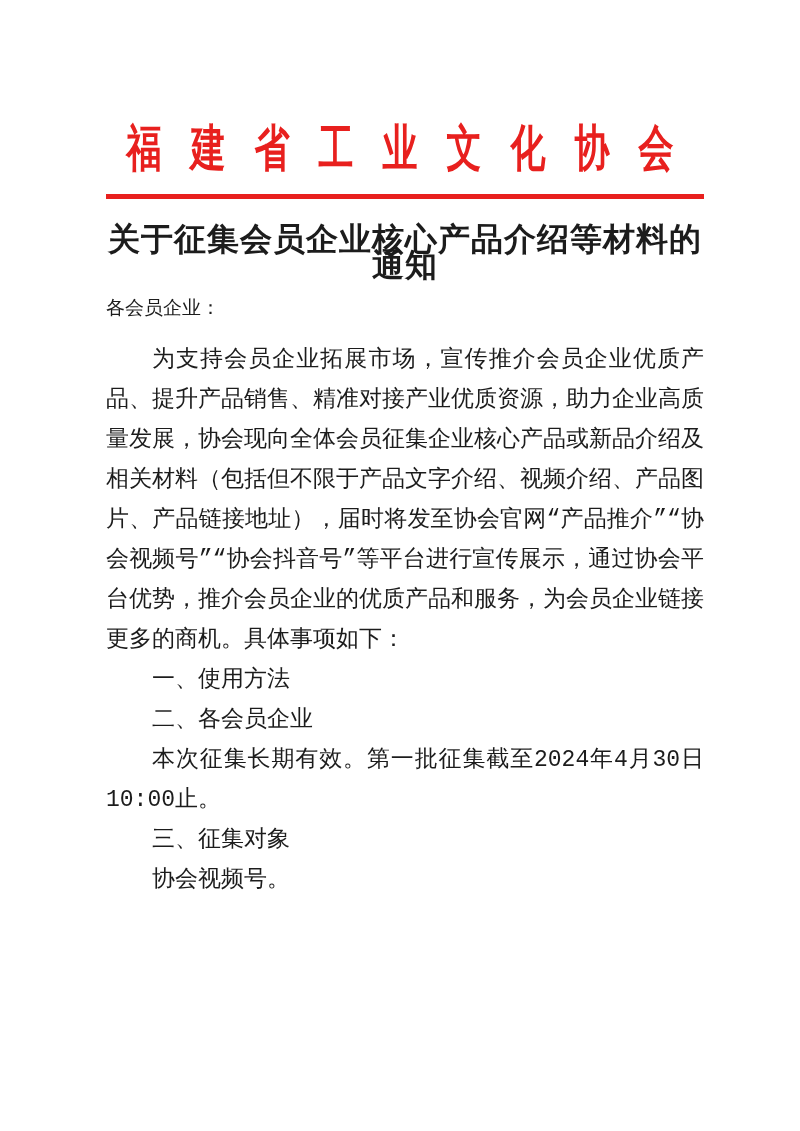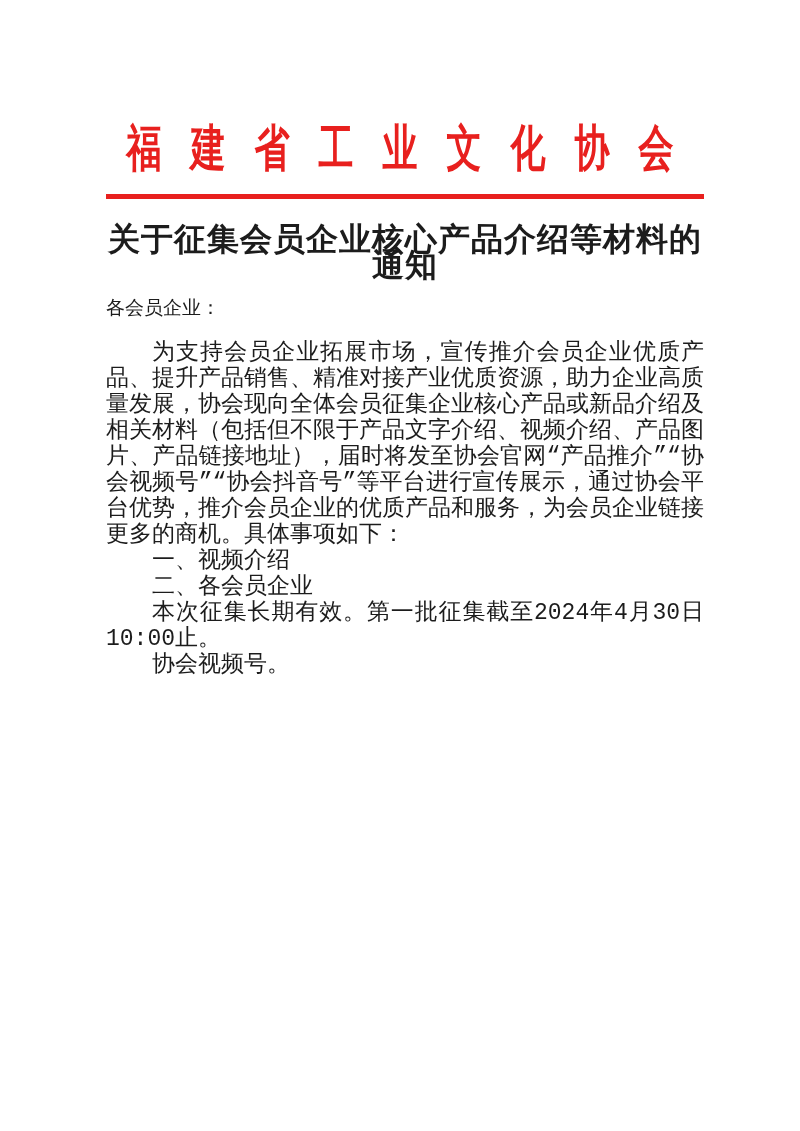--- a/index.html
+++ b/index.html
@@ -48,21 +48,21 @@
     margin-top: 16px;
     font-size: 19px;
     line-height: 24px;
     font-weight: normal;
   }
   .body-block {
     margin-top: 19px;
   }
   .para {
     font-size: 23px;
-    line-height: 26px;
+    line-height: 40px;
     text-align: justify;
     text-indent: 2em;
   }
 </style>
 </head>
 <body>
 
 <div class="page" style="color: rgb(28, 28, 28); background: rgb(255, 255, 255);">
   <header class="masthead">
     <div class="org-name" style="color: rgb(232, 32, 30);">福建省工业文化协会</div>
@@ -70,19 +70,20 @@
 
   <div class="divider" style="background: rgb(232, 32, 30);"></div>
 
   <main class="content">
     <h1 class="doc-title">关于征集会员企业核心产品介绍等材料的通知</h1>
 
     <p class="salutation">各会员企业：</p>
 
     <div class="body-block">
       <p class="para">为支持会员企业拓展市场，宣传推介会员企业优质产品、提升产品销售、精准对接产业优质资源，助力企业高质量发展，协会现向全体会员征集企业核心产品或新品介绍及相关材料（包括但不限于产品文字介绍、视频介绍、产品图片、产品链接地址），届时将发至协会官网“产品推介”“协会视频号”“协会抖音号”等平台进行宣传展示，通过协会平台优势，推介会员企业的优质产品和服务，为会员企业链接更多的商机。具体事项如下：</p>
-      <p class="para">一、视频介绍</p>
+      <p class="para">一、使用方法</p>
       <p class="para">二、各会员企业</p>
       <p class="para">本次征集长期有效。第一批征集截至2024年4月30日10:00止。</p>
+      <p class="para">三、征集对象</p>
       <p class="para">协会视频号。</p>
     </div>
   </main>
 </div>
 
 </body></html>

